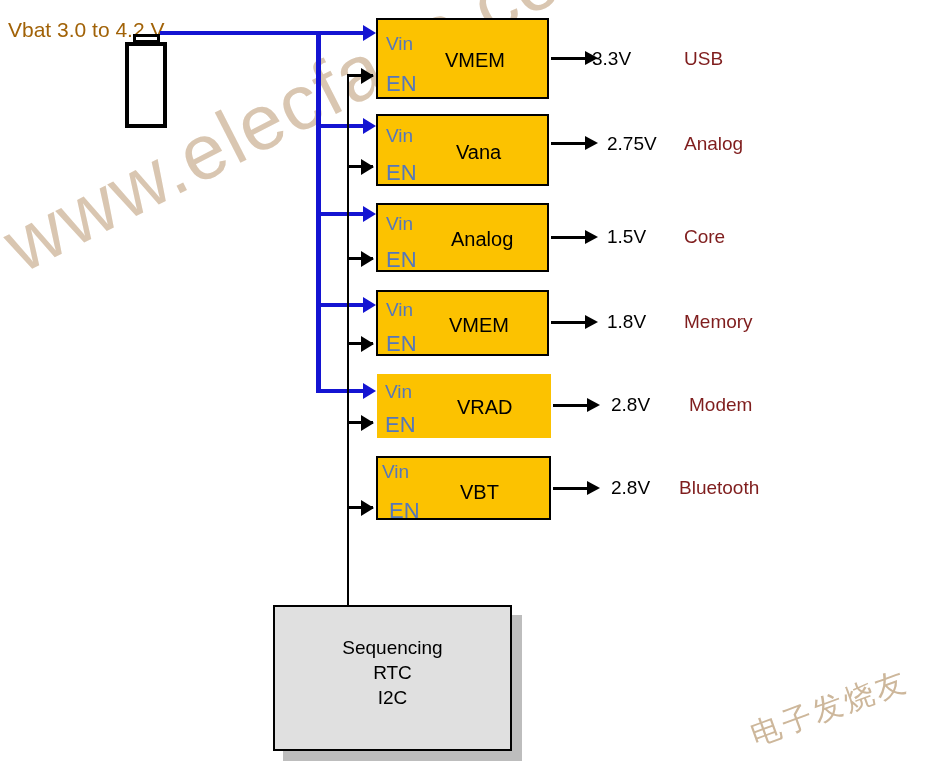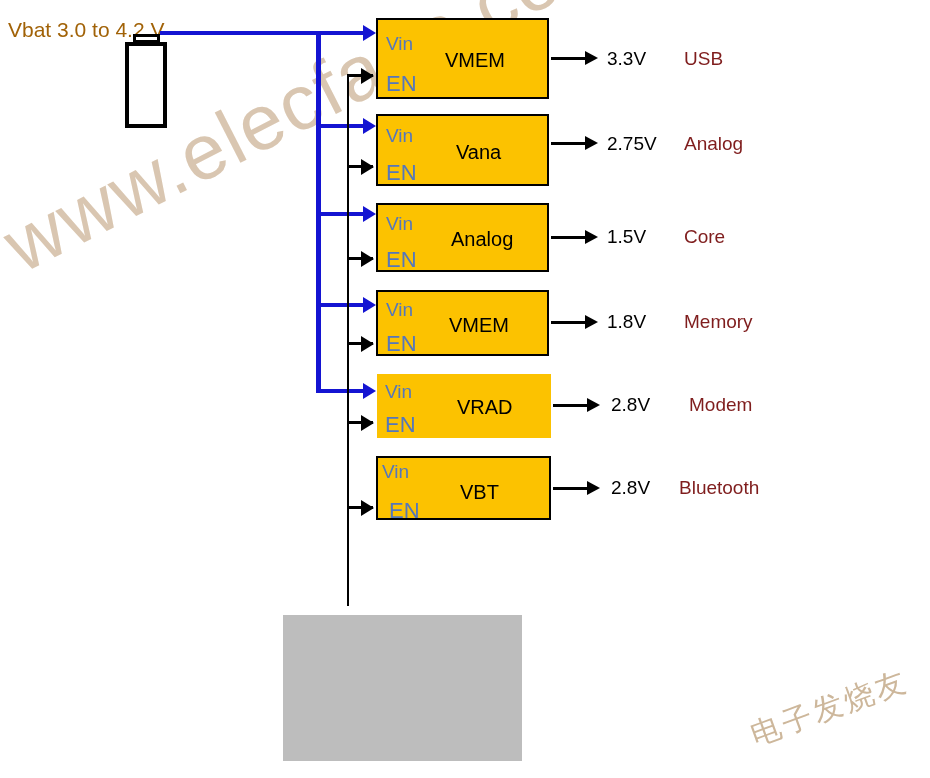--- a/index.html
+++ b/index.html
@@ -233,21 +233,21 @@
   <div class="arrow arrow-black" style="left:361px; top:415px;"></div>
   <div class="arrow arrow-black" style="left:361px; top:500px;"></div>
 
   <div class="reg-block bordered" style="left:376px; top:18px; width:173px; height:81px;">
     <span class="reg-vin" style="left:8px;  top:14px;">Vin</span>
     <span class="reg-en" style="left:8px;  top:53px;">EN</span>
     <span class="reg-name" style="left:67px; top:30px;">VMEM</span>
   </div>
   <div class="wire-black-h" style="left:551px; top:57px; width:36px;"></div>
   <div class="arrow arrow-out" style="left:585px; top:51px;"></div>
-  <div class="out-volt" style="left:607px; top:48px;">3.3V</div>
+  <div class="out-volt" style="left:592px; top:48px;">3.3V</div>
   <div class="out-rail" style="left:684px; top:48px;">USB</div>
 
   <div class="reg-block bordered" style="left:376px; top:114px; width:173px; height:72px;">
     <span class="reg-vin" style="left:8px;  top:10px;">Vin</span>
     <span class="reg-en" style="left:8px;  top:46px;">EN</span>
     <span class="reg-name" style="left:78px; top:26px;">Vana</span>
   </div>
   <div class="wire-black-h" style="left:551px; top:142px; width:36px;"></div>
   <div class="arrow arrow-out" style="left:585px; top:136px;"></div>
   <div class="out-volt" style="left:607px; top:133px;">2.75V</div>
@@ -287,14 +287,21 @@
     <span class="reg-vin" style="left:4px;  top:4px;">Vin</span>
     <span class="reg-en" style="left:11px; top:42px;">EN</span>
     <span class="reg-name" style="left:82px; top:24px;">VBT</span>
   </div>
   <div class="wire-black-h" style="left:553px; top:487px; width:36px;"></div>
   <div class="arrow arrow-out" style="left:587px; top:481px;"></div>
   <div class="out-volt" style="left:611px; top:477px;">2.8V</div>
   <div class="out-rail" style="left:679px; top:477px;">Bluetooth</div>
 
   <div id="ctrl-shadow"></div>
+  <div id="ctrl-box">
+    <div id="ctrl-text">
+      <div>Sequencing</div>
+      <div>RTC</div>
+      <div>I2C</div>
+    </div>
+  </div>
 
 </div>
 
 </body></html>

